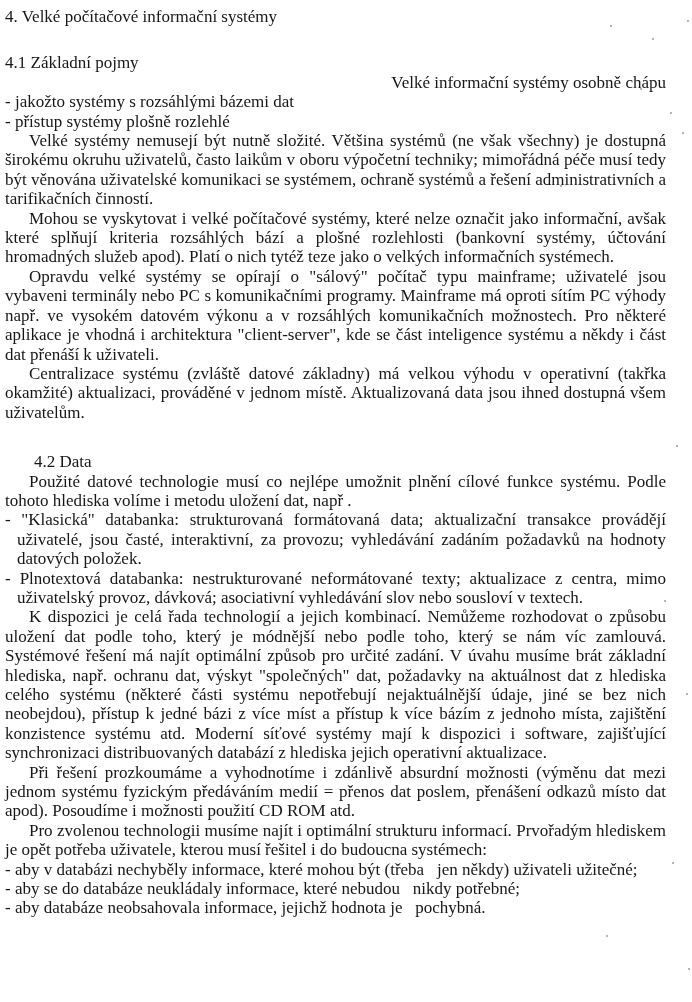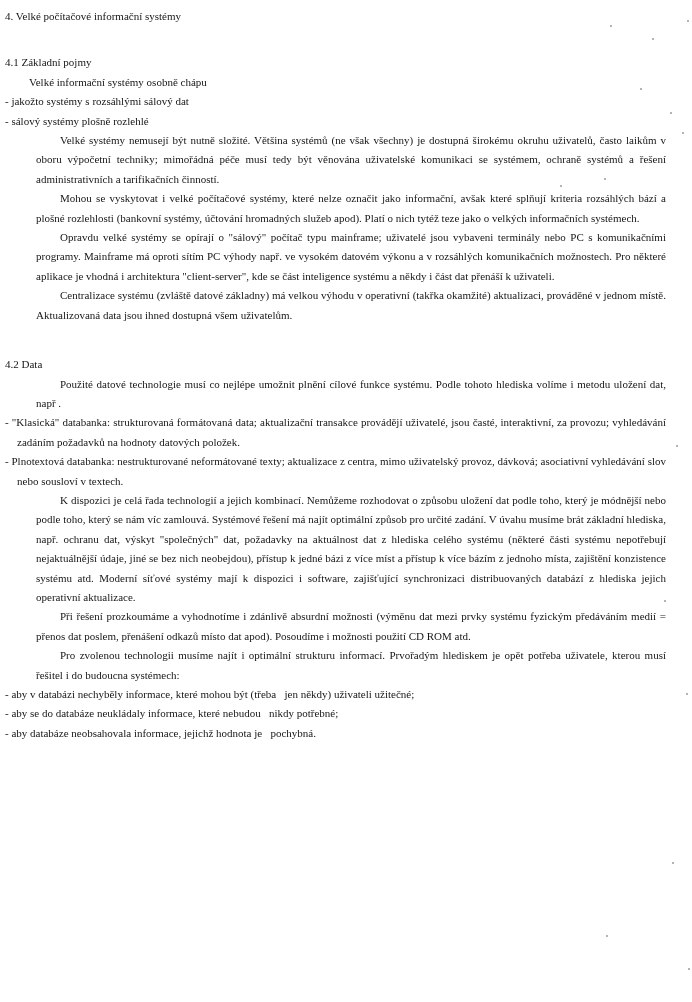--- a/index.html
+++ b/index.html
@@ -8,30 +8,30 @@
     background: #ffffff;
   }
   .page {
     position: relative;
     width: 692px;
     height: 1002px;
     box-sizing: border-box;
     padding: 5px 26px 0 5px;
     background: #ffffff;
     font-family: "Liberation Serif", "DejaVu Serif", serif;
-    font-size: 11px;
+    font-size: 17px;
     line-height: 19.4px;
     color: #161616;
     overflow: hidden;
   }
   .h1 { margin: 2px 0 0 0; }
   .h2 { margin: 27px 0 0 0; }
-  .h2.mt2 { margin-top: 30px; }
-  .lead { text-indent: 24px; }
-  .p { text-align: justify; text-indent: 24px; margin-left: 31px; }
+  .h2.mt2 { margin-top: 30px; margin-left: 29px; }
+  .lead { text-indent: 24px; text-align: right; }
+  .p { text-align: justify; text-indent: 24px; }
   .bullet { text-align: left; }
   .paren { padding-left: 9px; max-width: 578px; }
   .hang { text-align: justify; padding-left: 12px; text-indent: -12px; }
   .b { font-weight: normal; }
   .dot {
     position: absolute;
     width: 2px;
     height: 2px;
     border-radius: 50%;
     background: #4a4a4a;
@@ -40,33 +40,33 @@
 </style>
 </head>
 <body>
 
 <div class="page">
 
   <div class="h1">4. Velké počítačové informační systémy</div>
 
   <div class="h2">4.1 Základní pojmy</div>
   <div class="lead">Velké informační systémy osobně chápu</div>
-  <div class="bullet">- jakožto systémy s rozsáhlými sálový dat</div>
-  <div class="bullet">- sálový systémy plošně rozlehlé</div>
+  <div class="bullet">- jakožto systémy s rozsáhlými bázemi dat</div>
+  <div class="bullet">- přístup systémy plošně rozlehlé</div>
   <div class="p">Velké systémy nemusejí být nutně složité. Většina systémů (ne však všechny) je dostupná širokému okruhu uživatelů, často laikům v oboru výpočetní techniky; mimořádná péče musí tedy být věnována uživatelské komunikaci se systémem, ochraně systémů a řešení administrativních a tarifikačních činností.</div>
   <div class="p">Mohou se vyskytovat i velké počítačové systémy, které nelze označit jako informační, avšak které splňují kriteria rozsáhlých bází a plošné rozlehlosti (bankovní systémy, účtování hromadných služeb apod). Platí o nich tytéž teze jako o velkých informačních systémech.</div>
   <div class="p">Opravdu velké systémy se opírají o "sálový" počítač typu mainframe; uživatelé jsou vybaveni terminály nebo PC s komunikačními programy. Mainframe má oproti sítím PC výhody např. ve vysokém datovém výkonu a v rozsáhlých komunikačních možnostech. Pro některé aplikace je vhodná i architektura "client-server", kde se část inteligence systému a někdy i část dat přenáší k uživateli.</div>
   <div class="p">Centralizace systému (zvláště datové základny) má velkou výhodu v operativní (takřka okamžité) aktualizaci, prováděné v jednom místě. Aktualizovaná data jsou ihned dostupná všem uživatelům.</div>
 
   <div class="h2 mt2">4.2 Data</div>
   <div class="p">Použité datové technologie musí co nejlépe umožnit plnění cílové funkce systému. Podle tohoto hlediska volíme i metodu uložení dat, např .</div>
   <div class="hang">- "Klasická" databanka: strukturovaná formátovaná data; aktualizační transakce provádějí uživatelé, jsou časté, interaktivní, za provozu; vyhledávání zadáním požadavků na hodnoty datových položek.</div>
   <div class="hang">- Plnotextová databanka: nestrukturované neformátované texty; aktualizace z centra, mimo uživatelský provoz, dávková; asociativní vyhledávání slov nebo sousloví v textech.</div>
   <div class="p">K dispozici je celá řada technologií a jejich kombinací. Nemůžeme rozhodovat o způsobu uložení dat podle toho, který je módnější nebo podle toho, který se nám víc zamlouvá. Systémové řešení má najít optimální způsob pro určité zadání. V úvahu musíme brát základní hlediska, např. ochranu dat, výskyt "společných" dat, požadavky na aktuálnost dat z hlediska celého systému (některé části systému nepotřebují nejaktuálnější údaje, jiné se bez nich neobejdou), přístup k jedné bázi z více míst a přístup k více bázím z jednoho místa, zajištění konzistence systému atd. Moderní síťové systémy mají k dispozici i software, zajišťující synchronizaci distribuovaných databází z hlediska jejich operativní aktualizace.</div>
-  <div class="p">Při řešení prozkoumáme a vyhodnotíme i zdánlivě absurdní možnosti (výměnu dat mezi prvky systému fyzickým předáváním medií = přenos dat poslem, přenášení odkazů místo dat apod). Posoudíme i možnosti použití CD ROM atd.</div>
+  <div class="p">Při řešení prozkoumáme a vyhodnotíme i zdánlivě absurdní možnosti (výměnu dat mezi jednom systému fyzickým předáváním medií = přenos dat poslem, přenášení odkazů místo dat apod). Posoudíme i možnosti použití CD ROM atd.</div>
 
   <div class="p"><span>Pro zvolenou technologii musíme najít i optimální strukturu informací. Prvořadým hlediskem je opět </span><span class="b">potřeba uživatele</span><span>, kterou musí řešitel i </span><span class="b">do budoucna</span><span> systémech:</span></div>
 
   <div class="bullet">- aby v databázi nechyběly informace, které mohou být (třeba&nbsp;&nbsp; jen někdy) uživateli užitečné;</div>
   <div class="bullet">- aby se do databáze neukládaly informace, které nebudou&nbsp;&nbsp; nikdy potřebné;</div>
   <div class="bullet">- aby databáze neobsahovala informace, jejichž hodnota je&nbsp;&nbsp; pochybná.</div>
 
   <span class="dot" style="left:610px;top:25px"></span>
   <span class="dot" style="left:652px;top:38px"></span>
   <span class="dot" style="left:687px;top:20px"></span>

